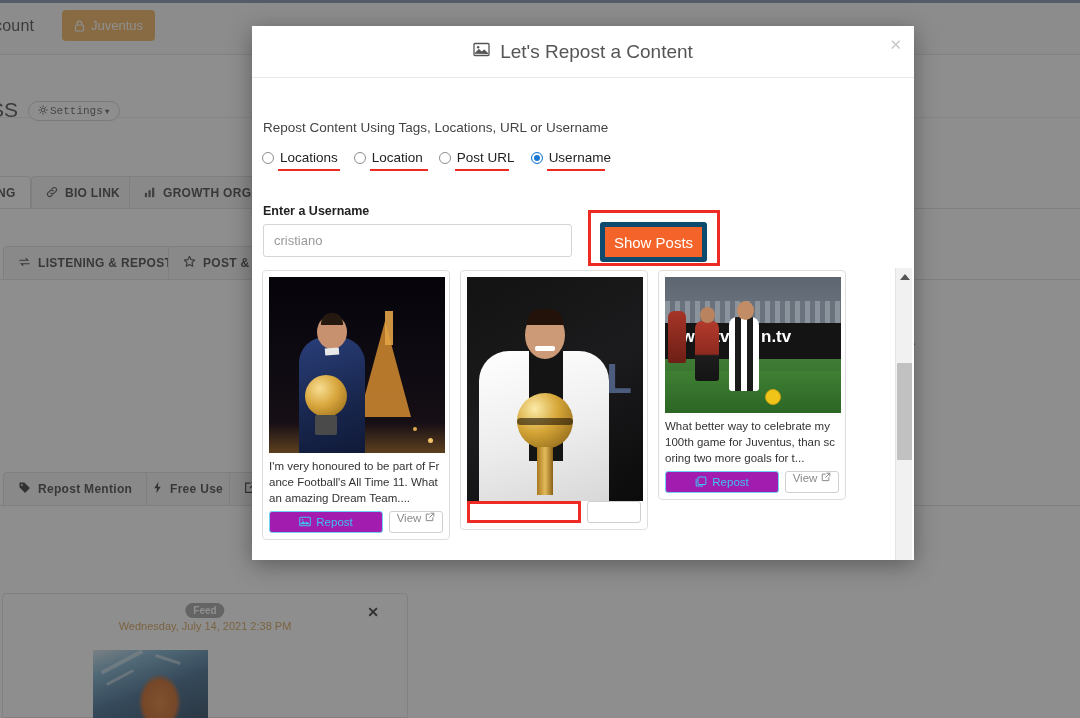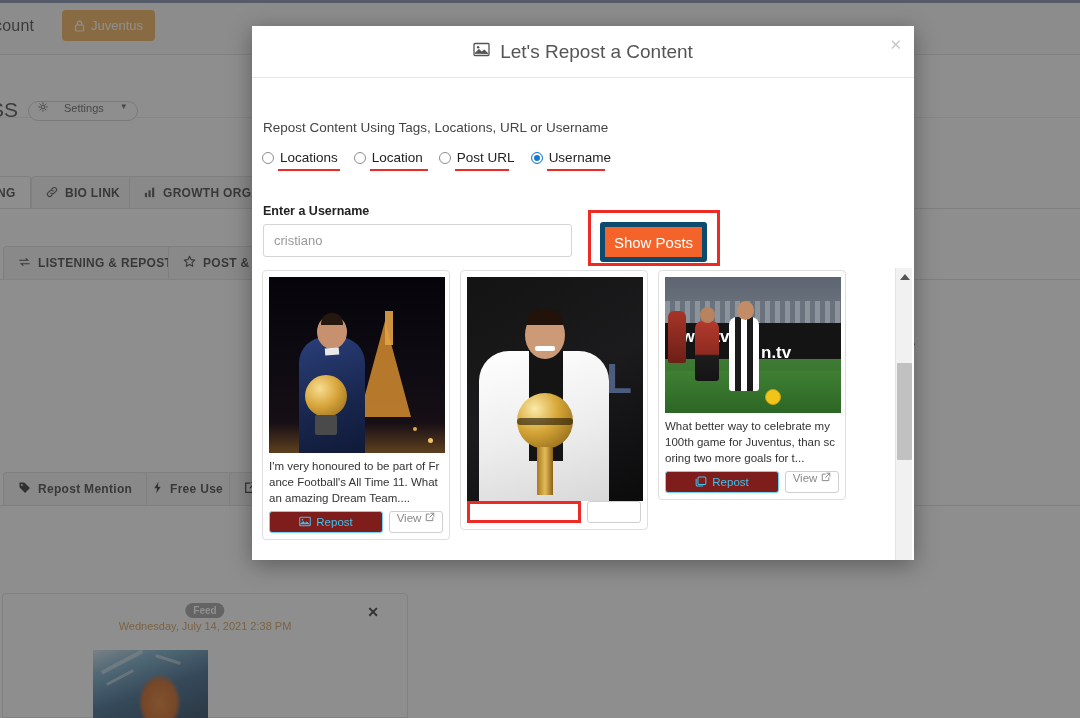--- a/index.html
+++ b/index.html
@@ -45,21 +45,21 @@
   }
   .bg-ss-text {
     position: absolute; left: -10px; top: 98px;
     font-size: 21px; color: #3a3a3a; font-weight: 400;
   }
   .btn-settings {
     position: absolute; left: 28px; top: 101px;
     height: 20px; padding: 0 9px;
     border: 1px solid #cfcfcf; border-radius: 11px;
     background: #fff; color: #555; font-size: 11px;
-    display: flex; gap: 16px; cursor: pointer;
+    display: flex; align-items: center; gap: 2px; cursor: pointer; font-family: Liberation Mono, monospace;
   }
 
   
   .tabrow1 { position: absolute; top: 176px; left: 0; width: 1080px; height: 33px; }
   .tabrow1::after {
     content: ""; position: absolute; left: 0; bottom: 0; width: 1080px; height: 1px;
     background: #dddddd;
   }
   .tab {
     position: absolute; top: 0; height: 33px;
@@ -247,21 +247,21 @@
     width: 176px; display: block; background: #111;
   }
   .post-caption {
     font-size: 11.5px; line-height: 16px; color: #333;
     margin: 5px 0 5px 0; word-break: break-all;
   }
   .post-actions { display: flex; gap: 6px; }
   .btn-repost {
     flex: 1 1 auto; height: 22px;
     border: 1px solid #6fd4f5; border-radius: 3px;
-    background: #7f1d1d; color: #3ec4ee;
+    background: #a21caf; color: #3ec4ee;
     font-size: 11.5px;
     display: flex; align-items: center; justify-content: center; gap: 5px;
     cursor: pointer;
   }
   .btn-view {
     width: 54px; height: 22px;
     border: 1px solid #cfcfcf; border-radius: 3px;
     background: #fff; color: #8a8a8a;
     font-size: 11.5px;
     display: flex; align-items: flex-start; justify-content: center; gap: 4px;
@@ -570,21 +570,21 @@
         </div>
 
         <div class="post-card">
           <div class="post-img" style="height:136px; position:relative; overflow:hidden;
                       background:linear-gradient(180deg,#5d6670 0%,#6d7680 30%,#3f7a34 62%,#2f6a27 100%);">
 
             <div style="position:absolute; left:0; top:46px; width:100%; height:36px;
                         background:#141414;"></div>
             <div style="position:absolute; left:6px; top:50px; font-size:17px; font-weight:bold;
                         color:#fff; font-family:'Liberation Sans',sans-serif;">bwin.tv</div>
-            <div style="position:absolute; left:96px; top:66px; font-size:17px; font-weight:bold;
+            <div style="position:absolute; left:96px; top:50px; font-size:17px; font-weight:bold;
                         color:#fff; font-family:'Liberation Sans',sans-serif;">n.tv</div>
             <div style="position:absolute; left:0; top:24px; width:100%; height:22px;
                         background:repeating-linear-gradient(90deg,#8b939c 0 5px,#6a737d 5px 10px);"></div>
 
             <div style="position:absolute; left:0; bottom:0; width:100%; height:42px;
                         background:linear-gradient(180deg,#3f7f33,#2c6625);"></div>
 
             <div style="position:absolute; left:64px; top:40px; width:30px; height:74px;
                         background:repeating-linear-gradient(90deg,#ffffff 0 6px,#1a1a1a 6px 12px);
                         border-radius:8px 8px 3px 3px;"></div>

